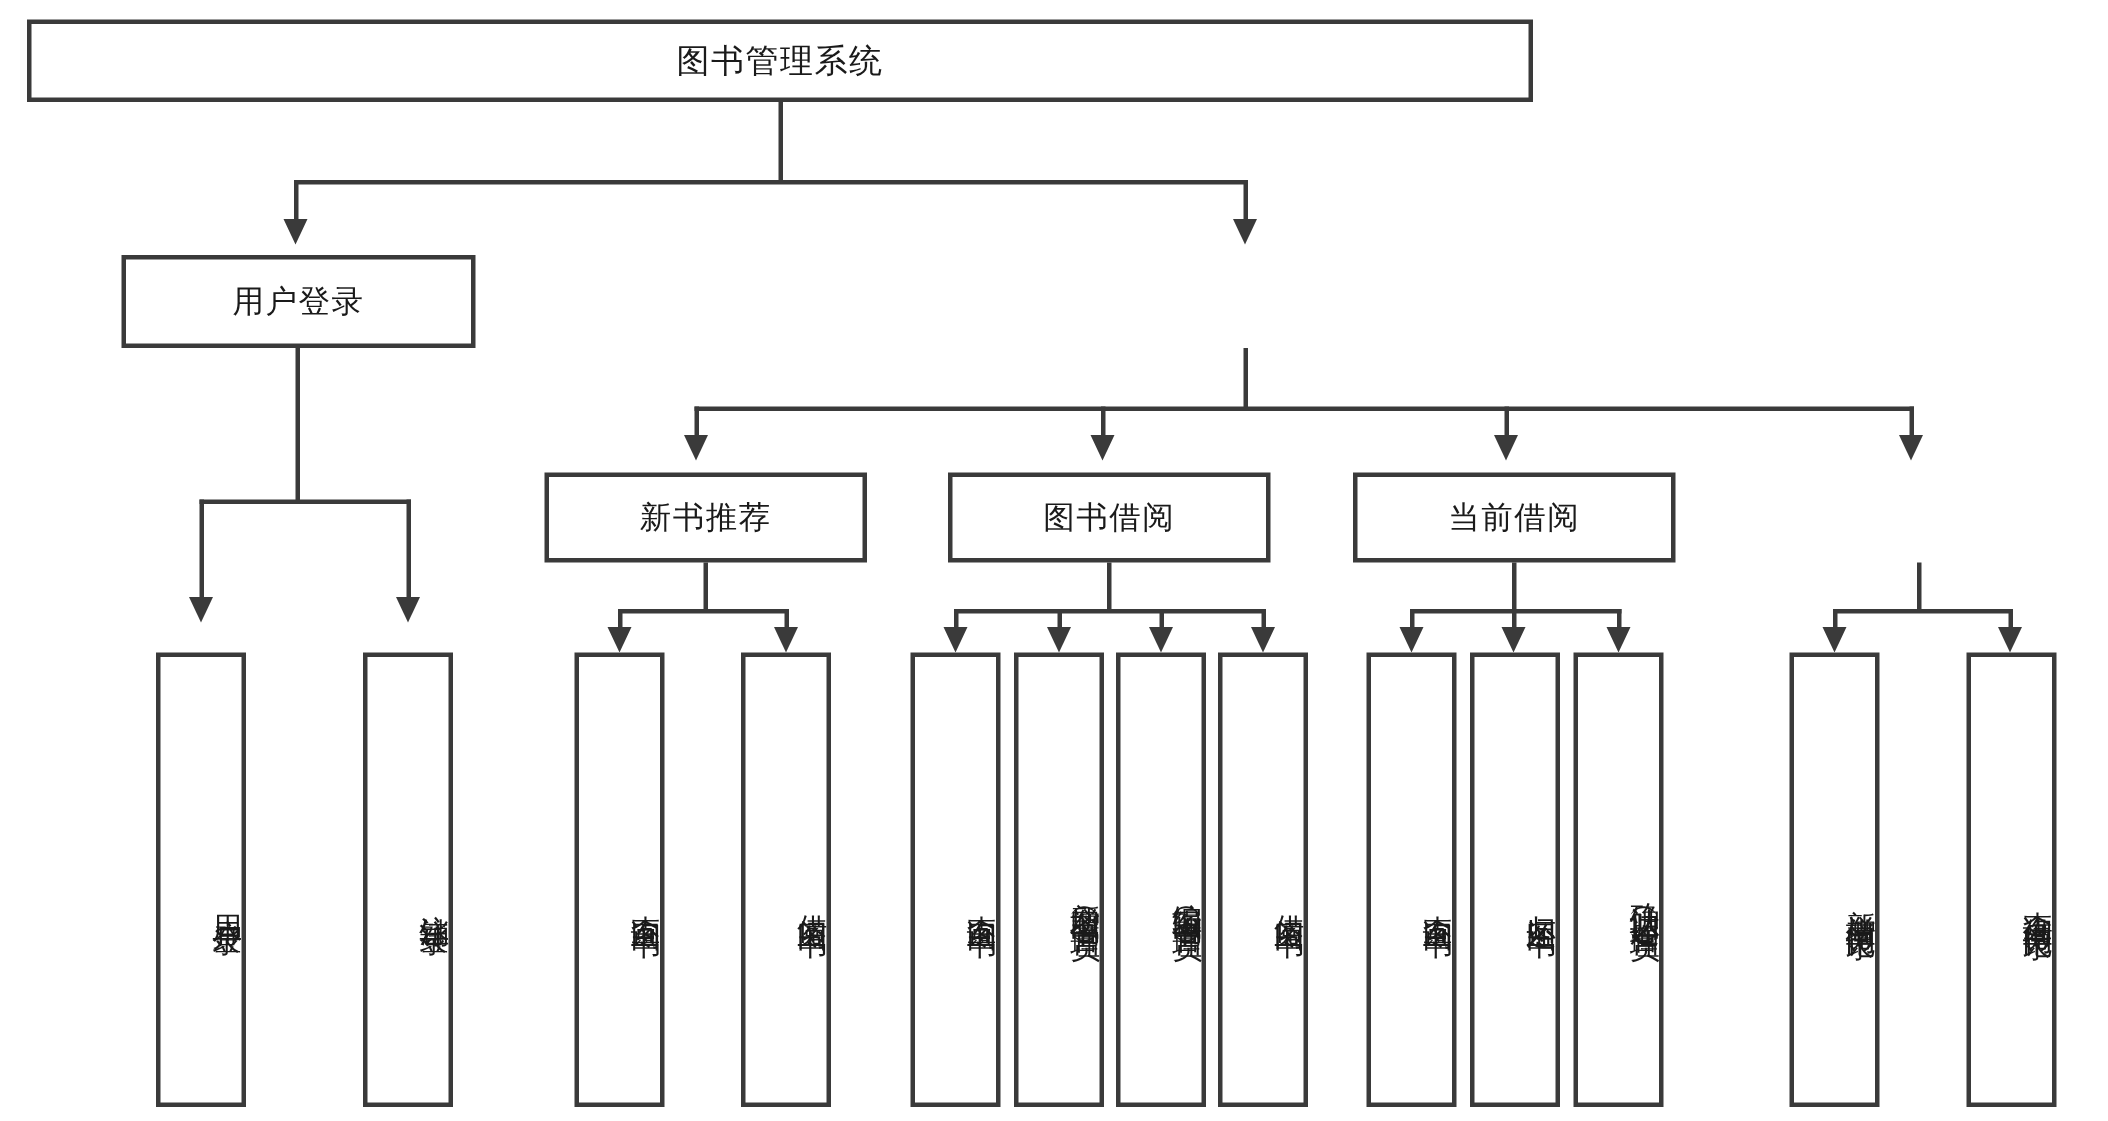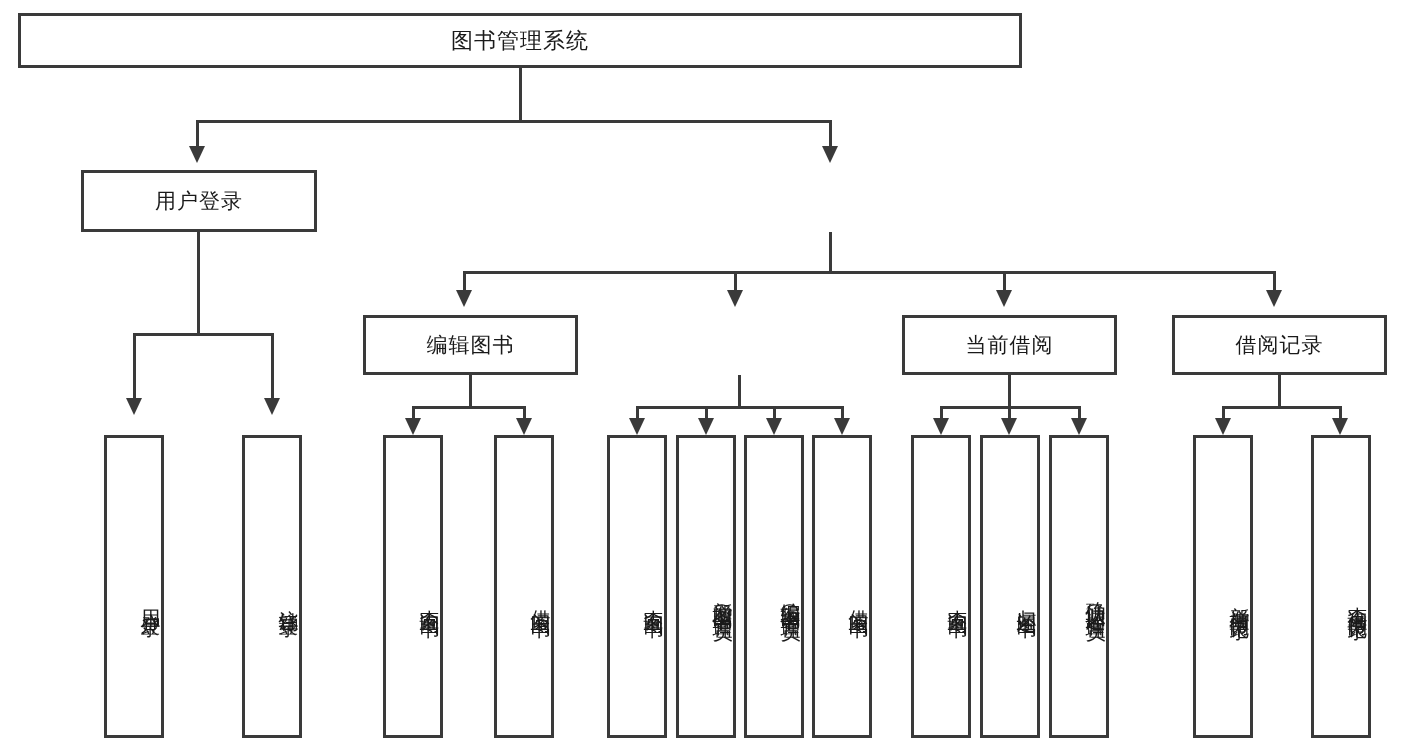--- a/index.html
+++ b/index.html
@@ -110,27 +110,27 @@
   <div class="edge vline" style="left:734px;top:271px;width:3px;height:20px;"></div>
   <div class="arrow" style="left:727px;top:290px;"></div>
 
   <div class="edge vline" style="left:1003px;top:271px;width:3px;height:20px;"></div>
   <div class="arrow" style="left:996px;top:290px;"></div>
 
   <div class="edge vline" style="left:1273px;top:271px;width:3px;height:20px;"></div>
   <div class="arrow" style="left:1266px;top:290px;"></div>
 
   <div class="node h" style="left:363px;top:315px;width:215px;height:60px;">
-    <span>编辑图书</span>
+    <span>新书推荐</span>
+  </div>
+  <div class="node h" style="left:632px;top:315px;width:215px;height:60px;">
+    <span>图书借阅</span>
   </div>
   <div class="node h" style="left:902px;top:315px;width:215px;height:60px;">
     <span>当前借阅</span>
-  </div>
-  <div class="node h" style="left:1172px;top:315px;width:215px;height:60px;">
-    <span>借阅记录</span>
   </div>
 
   <div class="edge vline" style="left:469px;top:375px;width:3px;height:32px;"></div>
   <div class="edge hline" style="left:412px;top:406px;width:114px;height:3px;"></div>
   <div class="edge vline" style="left:412px;top:406px;width:3px;height:13px;"></div>
   <div class="arrow" style="left:405px;top:418px;"></div>
   <div class="edge vline" style="left:523px;top:406px;width:3px;height:13px;"></div>
   <div class="arrow" style="left:516px;top:418px;"></div>
 
   <div class="edge vline" style="left:738px;top:375px;width:3px;height:32px;"></div>

